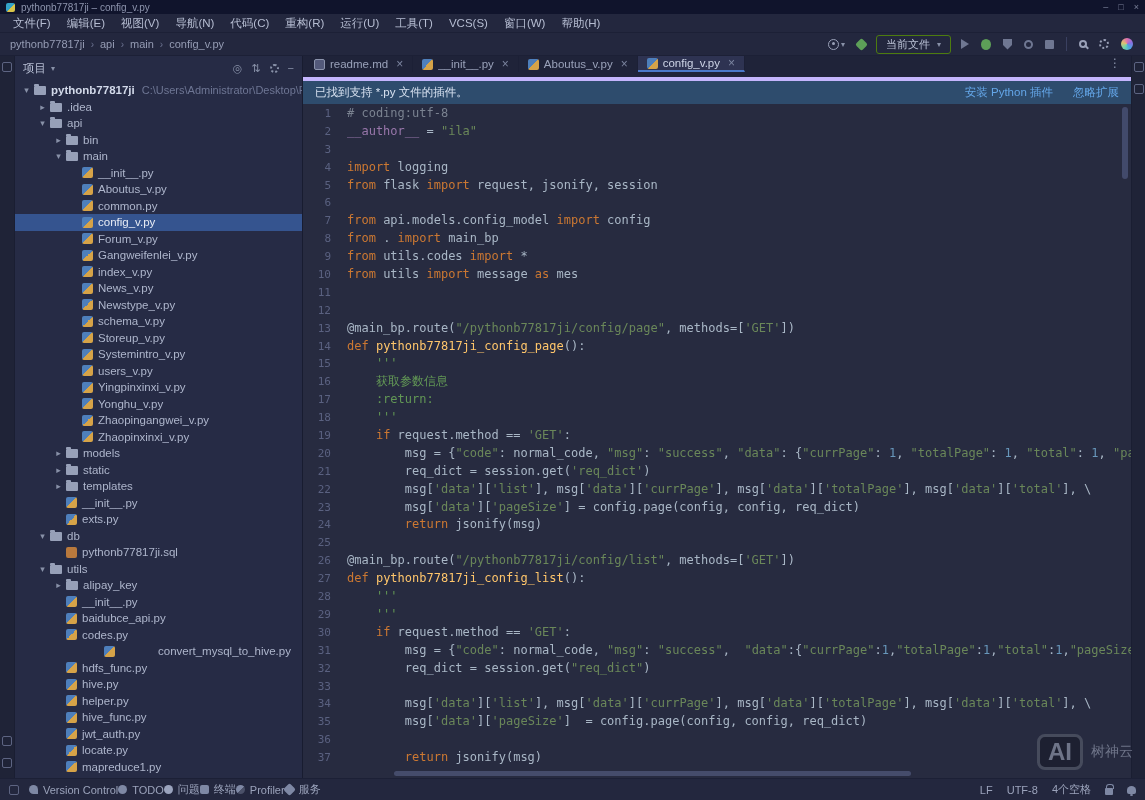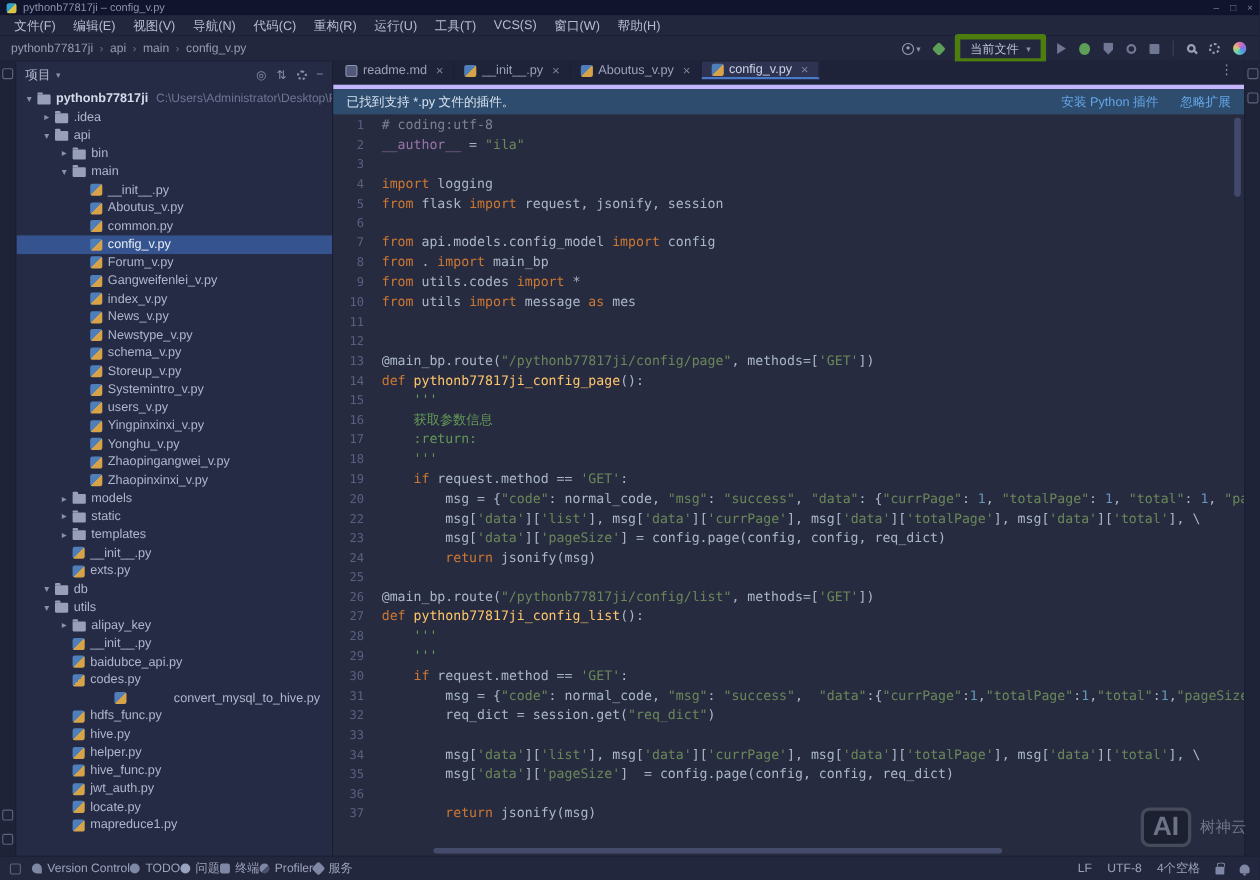--- a/index.html
+++ b/index.html
@@ -15,21 +15,21 @@
   
   .menubar { height:19px; background:#23273e; display:flex; align-items:center; padding:0 6px; font-size:11.5px; color:#b6bdd2; gap:2px; border-bottom:1px solid #1c2036; flex:none; }
   .menu-item { padding:1px 7px; border-radius:2px; white-space:nowrap; }
 
   
   .navbar { height:23px; background:#23273e; display:flex; align-items:center; padding:0 10px; font-size:11px; color:#959cb4; border-bottom:1px solid #1c2036; flex:none; }
   .breadcrumbs { display:flex; align-items:center; gap:6px; }
   .bc-sep { color:#6b7290; font-size:10px; }
   .toolbar { margin-left:auto; display:flex; align-items:center; gap:8px; }
   .tbtn { display:flex; align-items:center; gap:2px; padding:1px 2px; }
-  .combo { display:flex; align-items:center; gap:7px; border:5px solid #4d7c0f; border-radius:3px; padding:1px 9px; font-size:11px; color:#b9c0d4;justify-content:space-between; }
+  .combo { display:flex; align-items:center; gap:7px; border:1px solid #4d7c0f; border-radius:3px; padding:1px 9px; font-size:11px; color:#b9c0d4;justify-content:space-between; }
   .mini-chev { font-size:8px; color:#8891a8; }
   .ico-person { width:11px; height:11px; border:1px solid #9aa1b8; border-radius:50%; position:relative; }
   .ico-person::before { content:""; position:absolute; left:3px; top:2px; width:3px; height:3px; background:#9aa1b8; border-radius:50%; }
   .ico-build { width:9px; height:9px; background:#5d9f58; border-radius:2px; transform:rotate(45deg); }
   .ico-run { width:0; height:0; border-left:8px solid #6f7792; border-top:5px solid transparent; border-bottom:5px solid transparent; }
   .ico-bug { width:10px; height:11px; background:#5d9f58; border-radius:50%; }
   .ico-shield { width:9px; height:11px; background:#6f7792; clip-path:polygon(0 0,100% 0,100% 60%,50% 100%,0 60%); }
   .ico-ring { width:9px; height:9px; border:2px solid #6f7792; border-radius:50%; }
   .ico-stop { width:9px; height:9px; background:#6f7792; border-radius:1px; }
   .tb-sep { width:1px; height:14px; background:#3a4060; margin:0 2px; }
@@ -347,20 +347,25 @@
           <div class="tree-row" data-name="tree-item" style="padding-left: 38px;">
             <span class="chev" data-name="chevron-placeholder"></span>
             <span class="ic ic-py" data-name="python-file-icon"></span>
             <span class="tree-label" data-name="tree-item-label">exts.py</span>
           </div>
           <div class="tree-row" data-name="tree-item" style="padding-left: 22px;">
             <span class="chev" data-name="chevron-expanded-icon">▾</span>
             <span class="ic ic-folder" data-name="folder-icon"></span>
             <span class="tree-label" data-name="tree-item-label">db</span>
           </div>
+          <div class="tree-row" data-name="tree-item" style="padding-left: 38px;">
+            <span class="chev" data-name="chevron-placeholder"></span>
+            <span class="ic ic-sql" data-name="sql-file-icon"></span>
+            <span class="tree-label" data-name="tree-item-label">pythonb77817ji.sql</span>
+          </div>
           <div class="tree-row" data-name="tree-item" style="padding-left: 22px;">
             <span class="chev" data-name="chevron-expanded-icon">▾</span>
             <span class="ic ic-folder" data-name="folder-icon"></span>
             <span class="tree-label" data-name="tree-item-label">utils</span>
           </div>
           <div class="tree-row" data-name="tree-item" style="padding-left: 38px;">
             <span class="chev" data-name="chevron-collapsed-icon">▸</span>
             <span class="ic ic-folder" data-name="folder-icon"></span>
             <span class="tree-label" data-name="tree-item-label">alipay_key</span>
           </div>
@@ -470,20 +475,21 @@
             <div class="code-row" data-name="code-line"><span class="ln" data-name="line-number">11</span><span class="lc" data-name="code-text"></span></div>
             <div class="code-row" data-name="code-line"><span class="ln" data-name="line-number">12</span><span class="lc" data-name="code-text"></span></div>
             <div class="code-row" data-name="code-line"><span class="ln" data-name="line-number">13</span><span class="lc" data-name="code-text"><span class="tk-d">@main_bp.route(</span><span class="tk-s">"/pythonb77817ji/config/page"</span><span class="tk-d">, methods=[</span><span class="tk-s">'GET'</span><span class="tk-d">])</span></span></div>
             <div class="code-row" data-name="code-line"><span class="ln" data-name="line-number">14</span><span class="lc" data-name="code-text"><span class="tk-k">def </span><span class="tk-f">pythonb77817ji_config_page</span><span class="tk-d">():</span></span></div>
             <div class="code-row" data-name="code-line"><span class="ln" data-name="line-number">15</span><span class="lc" data-name="code-text"><span class="tk-g">    '''</span></span></div>
             <div class="code-row" data-name="code-line"><span class="ln" data-name="line-number">16</span><span class="lc" data-name="code-text"><span class="tk-g">    获取参数信息</span></span></div>
             <div class="code-row" data-name="code-line"><span class="ln" data-name="line-number">17</span><span class="lc" data-name="code-text"><span class="tk-g">    :return:</span></span></div>
             <div class="code-row" data-name="code-line"><span class="ln" data-name="line-number">18</span><span class="lc" data-name="code-text"><span class="tk-g">    '''</span></span></div>
             <div class="code-row" data-name="code-line"><span class="ln" data-name="line-number">19</span><span class="lc" data-name="code-text"><span class="tk-d">    </span><span class="tk-k">if </span><span class="tk-d">request.method == </span><span class="tk-s">'GET'</span><span class="tk-d">:</span></span></div>
             <div class="code-row" data-name="code-line"><span class="ln" data-name="line-number">20</span><span class="lc" data-name="code-text"><span class="tk-d">        msg = {</span><span class="tk-s">"code"</span><span class="tk-d">: normal_code, </span><span class="tk-s">"msg"</span><span class="tk-d">: </span><span class="tk-s">"success"</span><span class="tk-d">, </span><span class="tk-s">"data"</span><span class="tk-d">: {</span><span class="tk-s">"currPage"</span><span class="tk-d">: </span><span class="tk-n">1</span><span class="tk-d">, </span><span class="tk-s">"totalPage"</span><span class="tk-d">: </span><span class="tk-n">1</span><span class="tk-d">, </span><span class="tk-s">"total"</span><span class="tk-d">: </span><span class="tk-n">1</span><span class="tk-d">, </span><span class="tk-s">"pageSize"</span></span></div>
+            <div class="code-row" data-name="code-line"><span class="ln" data-name="line-number">21</span><span class="lc" data-name="code-text"><span class="tk-d">        req_dict = session.get(</span><span class="tk-s">'req_dict'</span><span class="tk-d">)</span></span></div>
             <div class="code-row" data-name="code-line"><span class="ln" data-name="line-number">22</span><span class="lc" data-name="code-text"><span class="tk-d">        msg[</span><span class="tk-s">'data'</span><span class="tk-d">][</span><span class="tk-s">'list'</span><span class="tk-d">], msg[</span><span class="tk-s">'data'</span><span class="tk-d">][</span><span class="tk-s">'currPage'</span><span class="tk-d">], msg[</span><span class="tk-s">'data'</span><span class="tk-d">][</span><span class="tk-s">'totalPage'</span><span class="tk-d">], msg[</span><span class="tk-s">'data'</span><span class="tk-d">][</span><span class="tk-s">'total'</span><span class="tk-d">], \</span></span></div>
             <div class="code-row" data-name="code-line"><span class="ln" data-name="line-number">23</span><span class="lc" data-name="code-text"><span class="tk-d">        msg[</span><span class="tk-s">'data'</span><span class="tk-d">][</span><span class="tk-s">'pageSize'</span><span class="tk-d">] = config.page(config, config, req_dict)</span></span></div>
             <div class="code-row" data-name="code-line"><span class="ln" data-name="line-number">24</span><span class="lc" data-name="code-text"><span class="tk-d">        </span><span class="tk-k">return </span><span class="tk-d">jsonify(msg)</span></span></div>
             <div class="code-row" data-name="code-line"><span class="ln" data-name="line-number">25</span><span class="lc" data-name="code-text"></span></div>
             <div class="code-row" data-name="code-line"><span class="ln" data-name="line-number">26</span><span class="lc" data-name="code-text"><span class="tk-d">@main_bp.route(</span><span class="tk-s">"/pythonb77817ji/config/list"</span><span class="tk-d">, methods=[</span><span class="tk-s">'GET'</span><span class="tk-d">])</span></span></div>
             <div class="code-row" data-name="code-line"><span class="ln" data-name="line-number">27</span><span class="lc" data-name="code-text"><span class="tk-k">def </span><span class="tk-f">pythonb77817ji_config_list</span><span class="tk-d">():</span></span></div>
             <div class="code-row" data-name="code-line"><span class="ln" data-name="line-number">28</span><span class="lc" data-name="code-text"><span class="tk-g">    '''</span></span></div>
             <div class="code-row" data-name="code-line"><span class="ln" data-name="line-number">29</span><span class="lc" data-name="code-text"><span class="tk-g">    '''</span></span></div>
             <div class="code-row" data-name="code-line"><span class="ln" data-name="line-number">30</span><span class="lc" data-name="code-text"><span class="tk-d">    </span><span class="tk-k">if </span><span class="tk-d">request.method == </span><span class="tk-s">'GET'</span><span class="tk-d">:</span></span></div>
             <div class="code-row" data-name="code-line"><span class="ln" data-name="line-number">31</span><span class="lc" data-name="code-text"><span class="tk-d">        msg = {</span><span class="tk-s">"code"</span><span class="tk-d">: normal_code, </span><span class="tk-s">"msg"</span><span class="tk-d">: </span><span class="tk-s">"success"</span><span class="tk-d">,  </span><span class="tk-s">"data"</span><span class="tk-d">:{</span><span class="tk-s">"currPage"</span><span class="tk-d">:</span><span class="tk-n">1</span><span class="tk-d">,</span><span class="tk-s">"totalPage"</span><span class="tk-d">:</span><span class="tk-n">1</span><span class="tk-d">,</span><span class="tk-s">"total"</span><span class="tk-d">:</span><span class="tk-n">1</span><span class="tk-d">,</span><span class="tk-s">"pageSize"</span></span></div>

